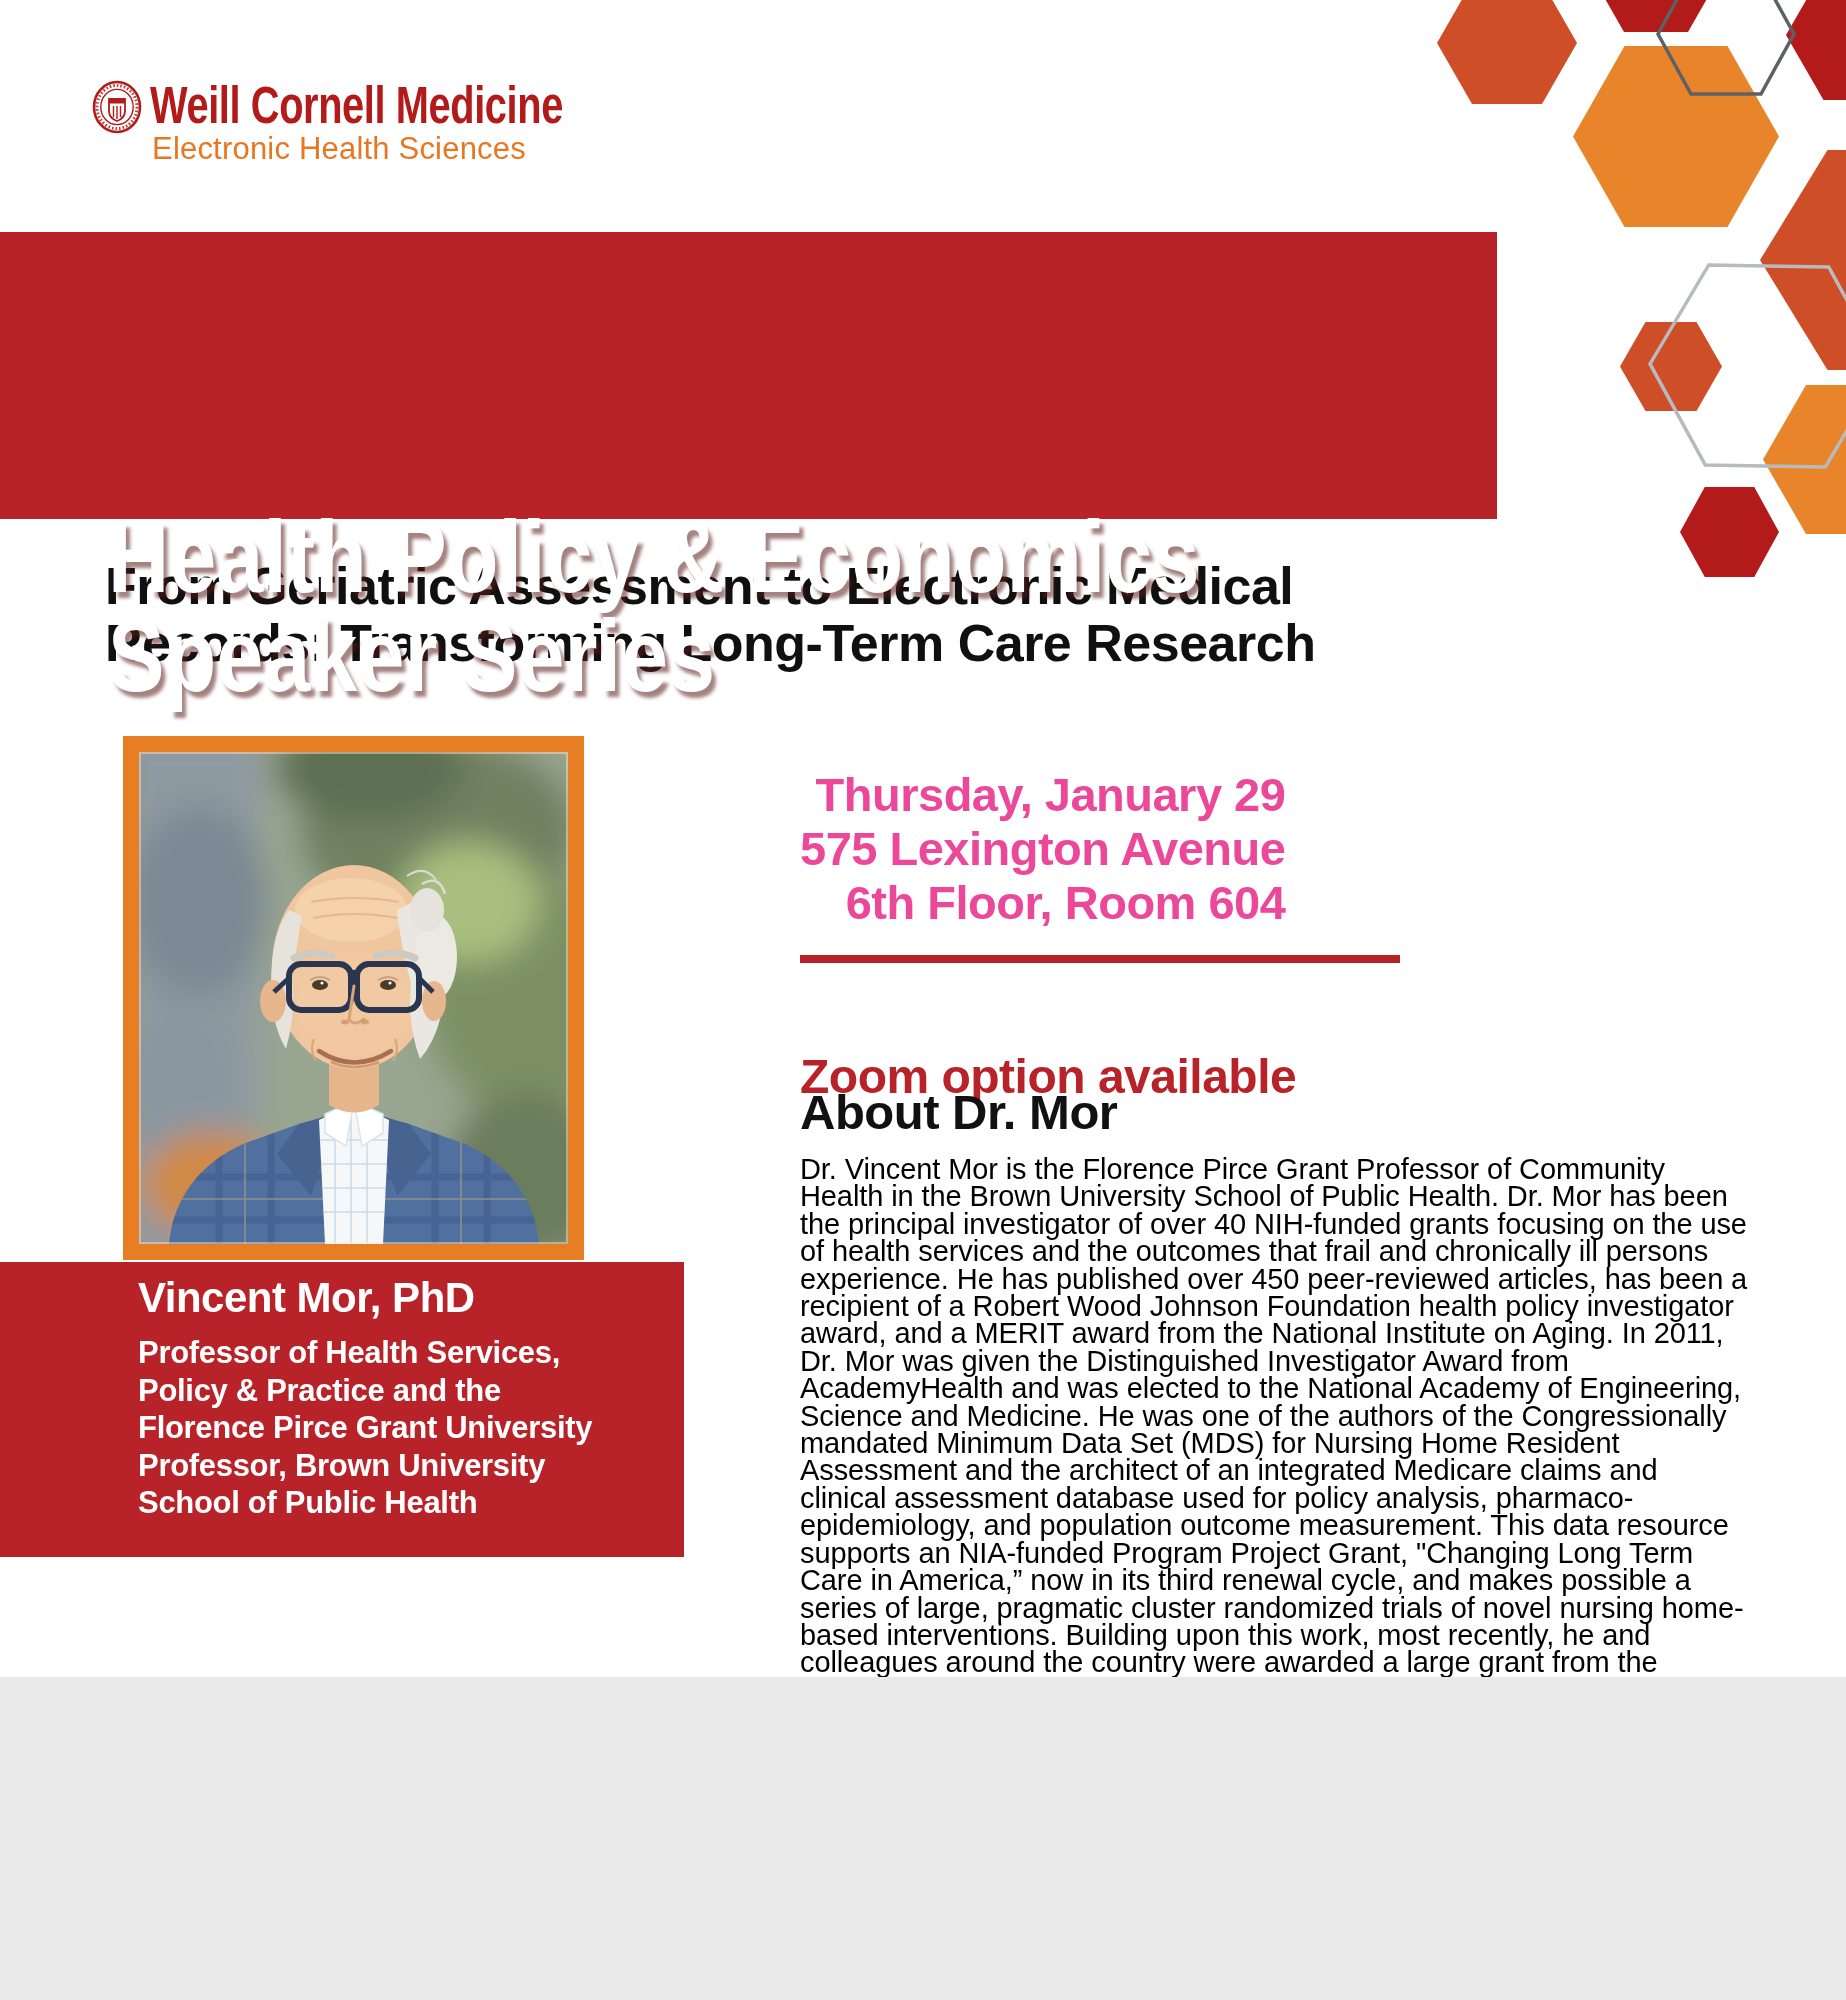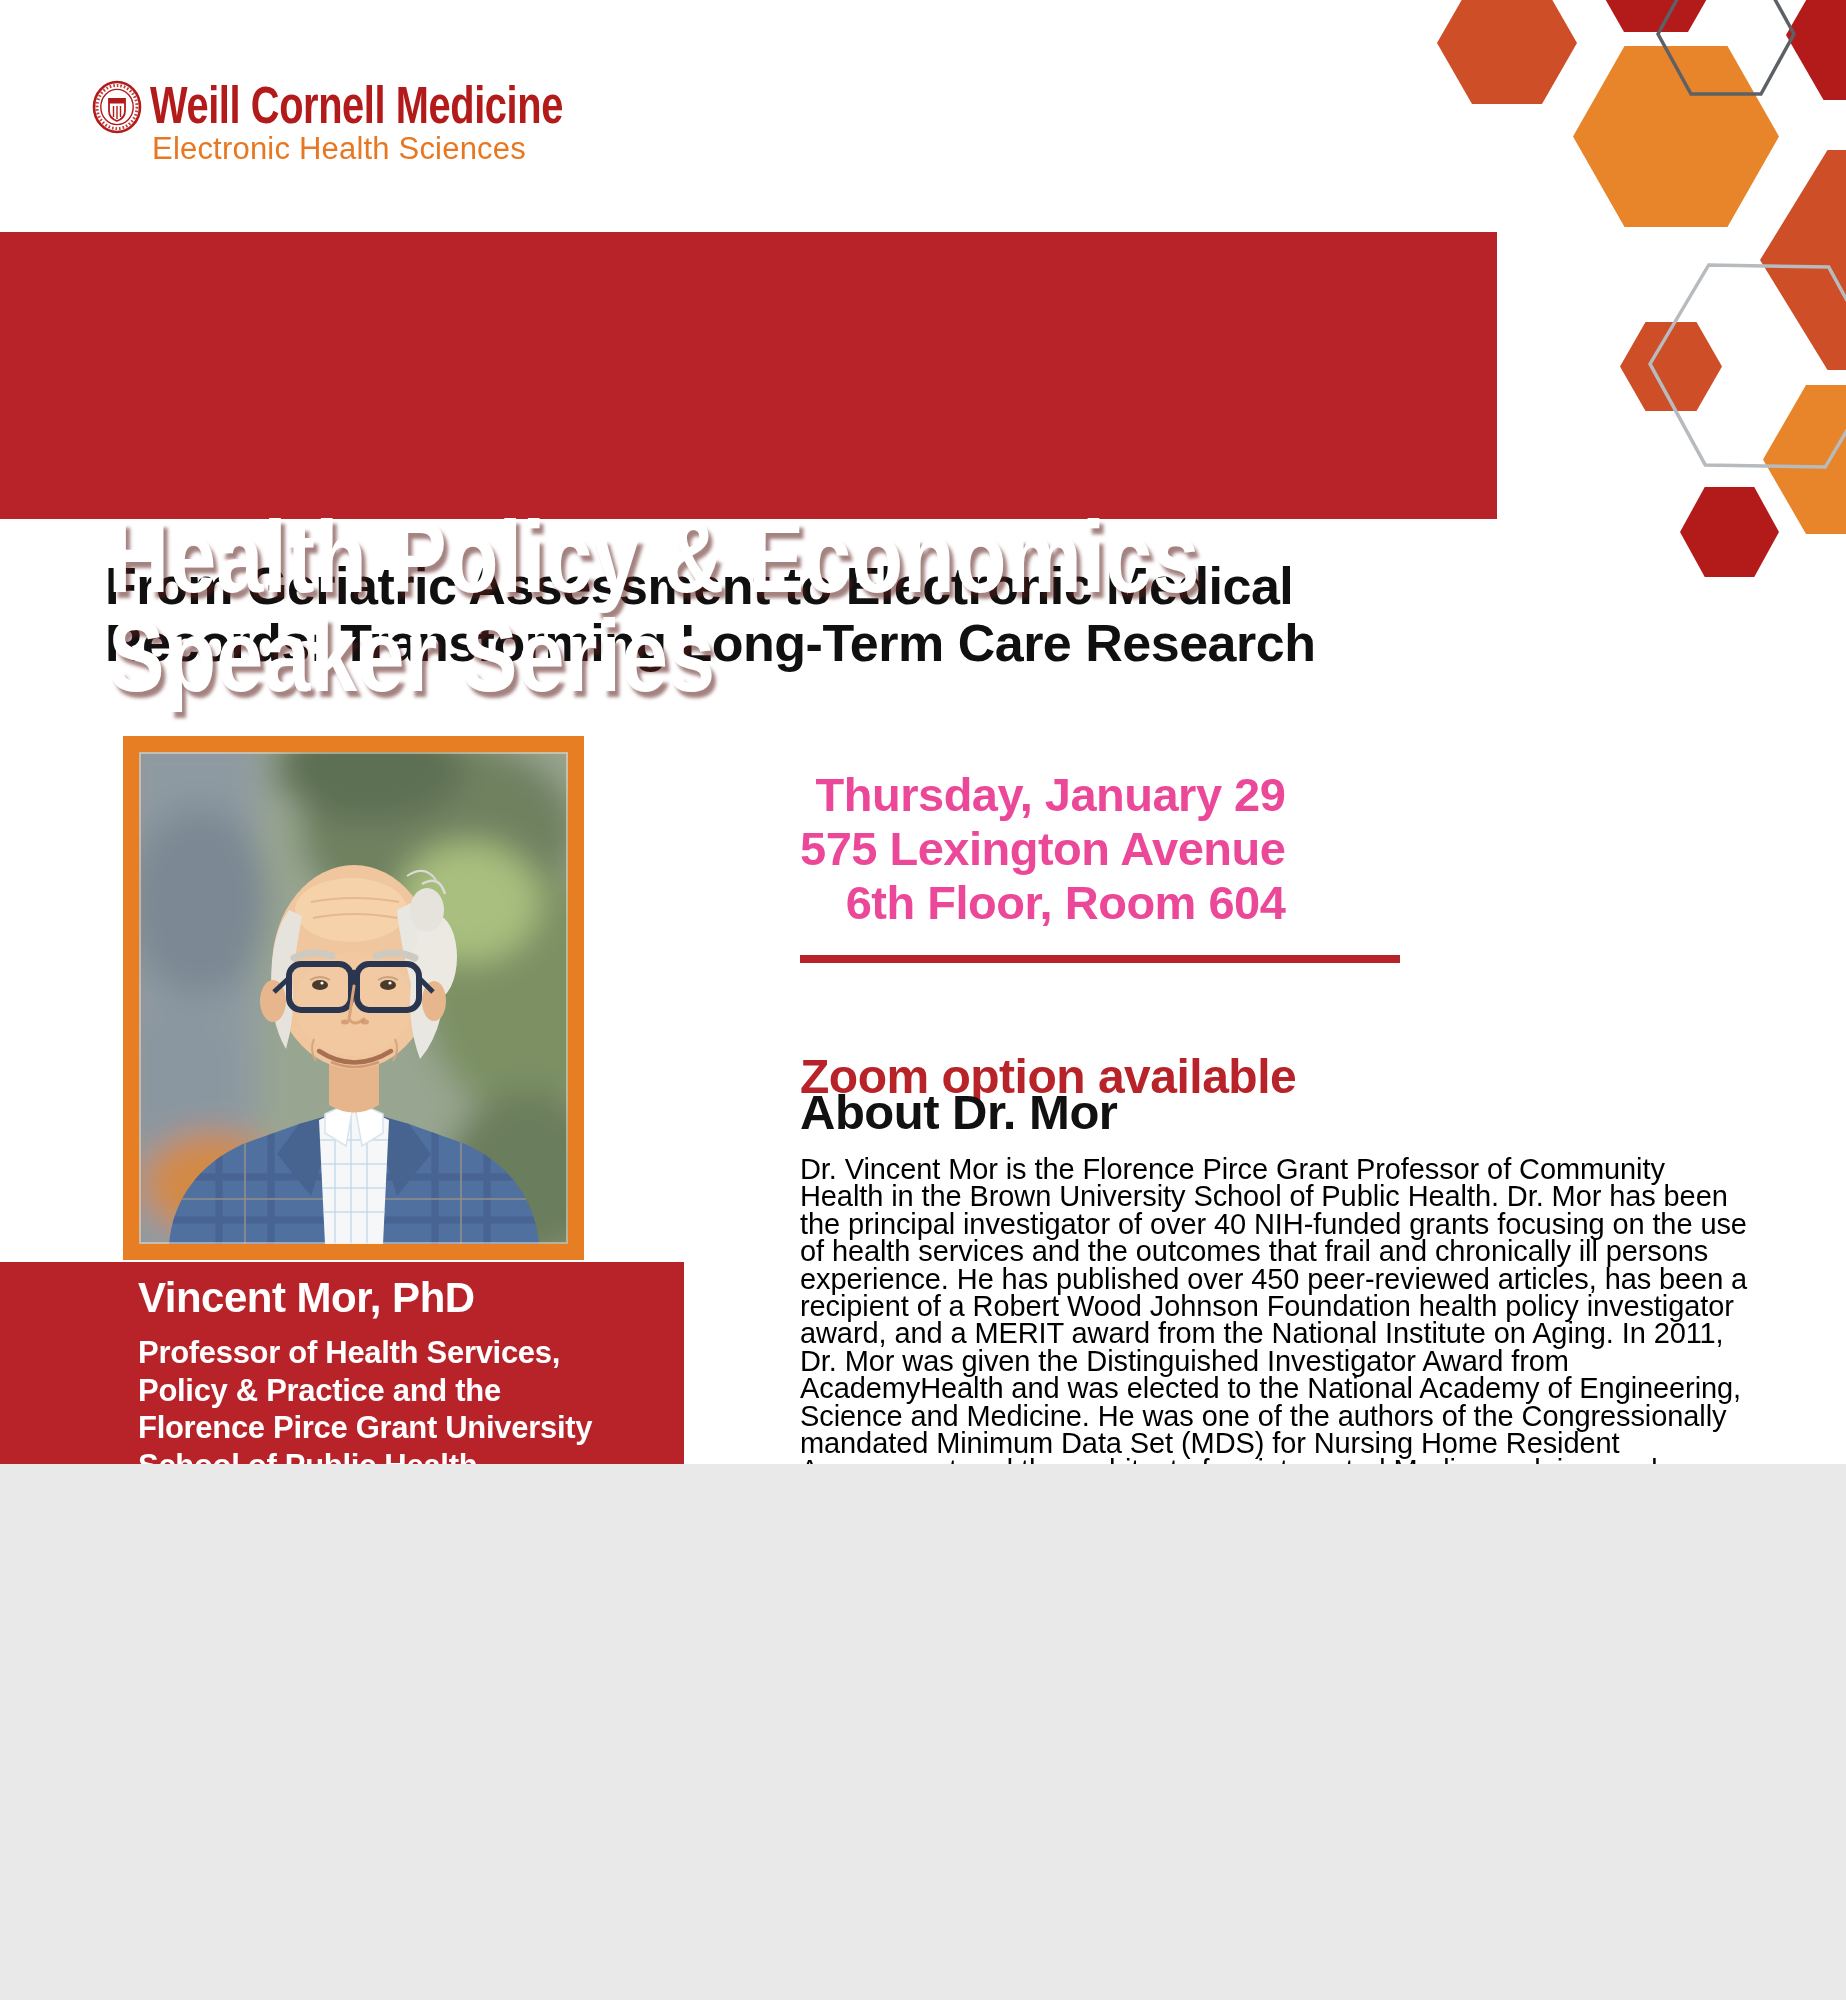--- a/index.html
+++ b/index.html
@@ -1,16 +1,16 @@
 <!DOCTYPE html>
 <html><head>
 <meta charset="utf-8">
 <style>
   html,body{margin:0;padding:0;background:#e9e9e9;}
-  .page{position:relative;width:1846px;height:1464px;background:#ffffff;overflow:hidden;
+  .page{position:relative;width:1846px;height:1677px;background:#ffffff;overflow:hidden;
         font-family:"Liberation Sans",sans-serif;}
 
   
   .logo-seal{position:absolute;left:92px;top:80px;width:50px;height:54px;}
   .logo-name{position:absolute;left:150px;top:78px;font-size:51px;font-weight:700;line-height:56px;
              color:#B31B1B;letter-spacing:-0.5px;transform:scaleX(0.78);transform-origin:left top;white-space:nowrap;}
   .logo-dept{position:absolute;left:152px;top:131px;font-size:31px;font-weight:400;line-height:36px;
              color:#E87722;letter-spacing:0.2px;white-space:nowrap;}
 
   
@@ -213,22 +213,22 @@
       </svg>
     </div>
   </div>
 
   <div class="name-box">
     <div class="speaker-name">Vincent Mor, PhD</div>
     <div class="speaker-title">
       <span class="line">Professor of Health Services,</span>
       <span class="line">Policy &amp; Practice and the</span>
       <span class="line">Florence Pirce Grant University</span>
+      <span class="line">Professor, Brown University</span>
       <span class="line">School of Public Health</span>
-      <span class="line">Professor, Brown University</span>
     </div>
   </div>
 
   <div class="event-block">
     <div>Thursday, January 29</div>
     <div>575 Lexington Avenue</div>
     <div>6th Floor, Room 604</div>
   </div>
   <div class="event-rule"></div>
   <div class="zoom-note">Zoom option available</div>

